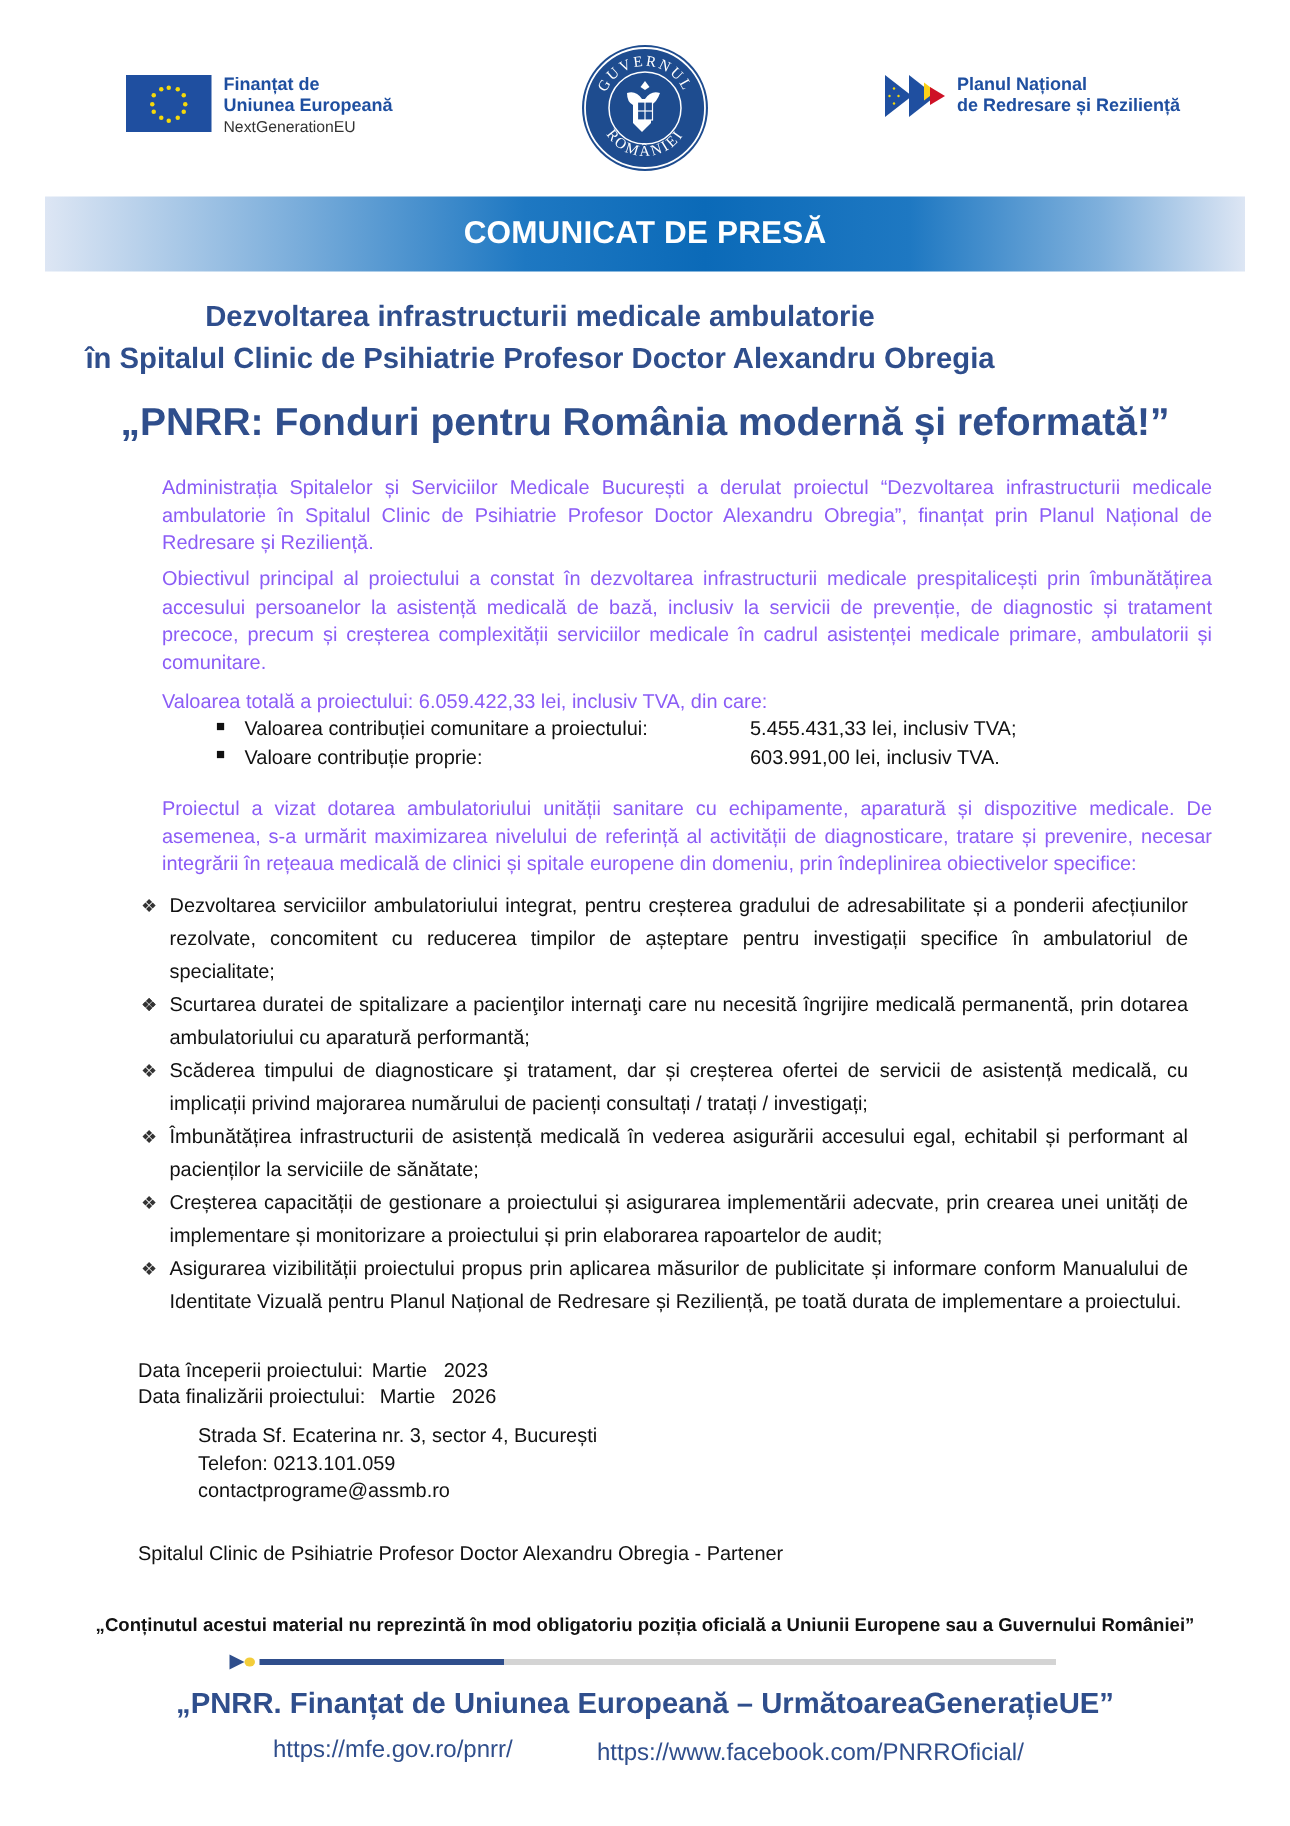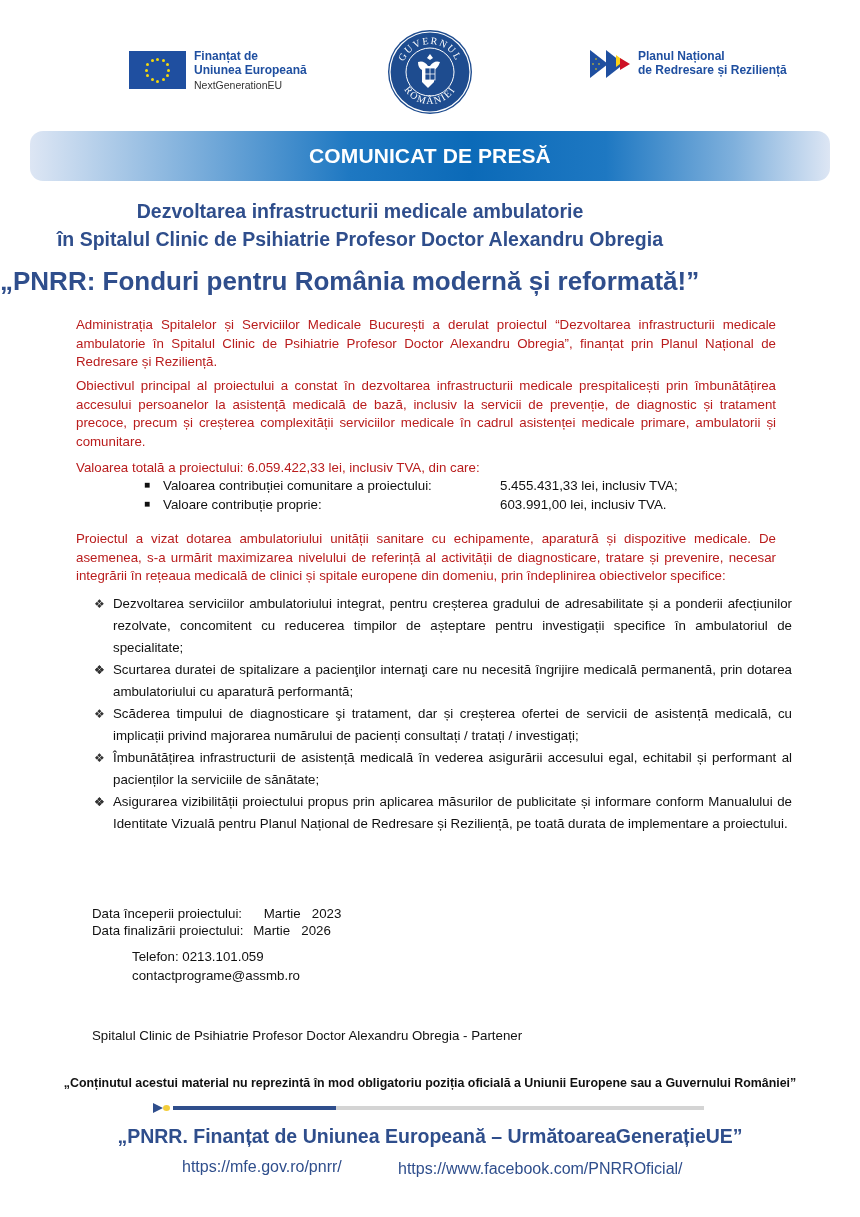--- a/index.html
+++ b/index.html
@@ -1,47 +1,47 @@
 <!DOCTYPE html>
 <html><head>
 <meta charset="utf-8">
 <style>
   html, body { margin: 0; padding: 0; background: #ffffff; }
   body { width: 860px; height: 1217px; position: relative; overflow: hidden;
          font-family: "Liberation Sans Narrow", "Liberation Sans", sans-serif; color: #111; }
   .abs { position: absolute; }
 
   
-  .eu-logo { left: 84px; top: 50px; display: flex; align-items: center; margin-left: 45px; }
+  .eu-logo { left: 84px; top: 50px; display: flex; align-items: flex-start; }
   .eu-flag { width: 57px; height: 38px; background: #1f4fa0; position: relative; }
   .eu-flag span { position: absolute; width: 3px; height: 3px; background: #f5d90a; border-radius: 50%; }
   .eu-text { margin-left: 8px; line-height: 1.15; }
   .eu-text .l1, .eu-text .l2 { font-family: "Liberation Sans", sans-serif; font-weight: bold; font-size: 12px; color: #1f4fa0; }
   .eu-text .l3 { font-family: "Liberation Sans", sans-serif; font-size: 10.5px; color: #333; margin-top: 1px; }
 
   .gov-seal { left: 388px; top: 30px; width: 84px; height: 84px; border-radius: 50%; background: #1e4c8f;
               display: flex; align-items: center; justify-content: center; }
   .gov-seal svg { width: 84px; height: 84px; }
 
   .pnrr-logo { left: 590px; top: 50px; display: flex; align-items: center; }
   .pnrr-mark { width: 44px; height: 28px; position: relative; }
   .pnrr-text { margin-left: 4px; line-height: 1.15; }
   .pnrr-text .l1 { font-family: "Liberation Sans", sans-serif; font-size: 12px; font-weight: bold; color: #1f4fa0; }
   .pnrr-text .l2 { font-family: "Liberation Sans", sans-serif; font-size: 12px; font-weight: bold; color: #1f4fa0; }
 
   
   .banner { left: 30px; top: 131px; width: 800px; height: 50px;
             background: linear-gradient(to right, #dde6f4 0%, #7fb0dc 20%, #1e78c2 40%, #0b6ab8 55%, #1e78c2 72%, #7fb0dc 88%, #dde6f4 100%);
-            display: flex; align-items: center; justify-content: center; border-radius: 13px; }
+            display: flex; align-items: center; justify-content: center; }
   .banner-title { color: #fff; font-weight: bold; font-size: 21px; letter-spacing: 0.1px; }
 
   .sub-title { left: 0; width: 720px; text-align: center; color: #2f4e8c; font-weight: bold; font-size: 19.5px; }
-  .slogan { left: 0; width: 860px; color: #2f4e8c; font-weight: bold; font-size: 26px; }
+  .slogan { left: 0; width: 860px; text-align: center; color: #2f4e8c; font-weight: bold; font-size: 26px; }
 
-  .para { left: 76px; width: 700px; font-size: 13.3px; line-height: 18.5px; text-align: justify; color: #b91c1c; }
+  .para { left: 108px; width: 700px; font-size: 13.3px; line-height: 18.5px; text-align: justify; color: #8b5cf6; }
 
   .bullet-sq { position: absolute; left: 144px; font-size: 10px; }
   .value-row { left: 163px; font-size: 13.3px; line-height: 18.5px; }
   .value-row .amt { position: absolute; left: 337px; white-space: nowrap; }
 
   .obj-list { left: 92px; width: 700px; }
   .obj-item { position: relative; padding-left: 21px; font-size: 13.3px; line-height: 22px; text-align: justify; margin-bottom: 0; }
   .obj-item .diamond { position: absolute; left: 2px; top: 0; color: #333; font-size: 12px; }
 
   .info { left: 92px; font-size: 13.3px; line-height: 18.5px; white-space: nowrap; }
@@ -147,34 +147,35 @@
 </div>
 
 <div class="abs para" style="top:530px;">Proiectul a vizat dotarea ambulatoriului unității sanitare cu echipamente, aparatură și dispozitive medicale. De asemenea, s-a urmărit maximizarea nivelului de referință al activității de diagnosticare, tratare și prevenire, necesar integrării în rețeaua medicală de clinici și spitale europene din domeniu, prin îndeplinirea obiectivelor specifice:</div>
 
 <div class="abs obj-list" style="top:593px;">
   <div class="obj-item"><span class="diamond">❖</span><span>Dezvoltarea serviciilor ambulatoriului integrat, pentru creșterea gradului de adresabilitate și a ponderii afecțiunilor rezolvate, concomitent cu reducerea timpilor de așteptare pentru investigații specifice în ambulatoriul de specialitate;</span></div>
   <div class="obj-item"><span class="diamond">❖</span></div>
   <div class="obj-item"><span class="diamond">❖</span><span>Scurtarea duratei de spitalizare a pacienţilor internaţi care nu necesită îngrijire medicală permanentă, prin dotarea ambulatoriului cu aparatură performantă;</span></div>
   <div class="obj-item"><span class="diamond">❖</span><span>Scăderea timpului de diagnosticare şi tratament, dar și creșterea ofertei de servicii de asistență medicală, cu implicații privind majorarea numărului de pacienți consultați / tratați / investigați;</span></div>
   <div class="obj-item"><span class="diamond">❖</span><span>Îmbunătățirea infrastructurii de asistență medicală în vederea asigurării accesului egal, echitabil și performant al pacienților la serviciile de sănătate;</span></div>
-  <div class="obj-item"><span class="diamond">❖</span></div>
+  <div class="obj-item"><span class="diamond">❖</span><span>Creșterea capacității de gestionare a proiectului și asigurarea implementării adecvate, prin crearea unei unități de implementare și monitorizare a proiectului și prin elaborarea rapoartelor de audit;</span></div>
   <div class="obj-item"><span class="diamond">❖</span><span>Asigurarea vizibilității proiectului propus prin aplicarea măsurilor de publicitate și informare conform Manualului de Identitate Vizuală pentru Planul Național de Redresare și Reziliență, pe toată durata de implementare a proiectului.</span></div>
 </div>
 
 <div class="abs info" style="top:905px;">
   <span>Data începerii proiectului:</span>
-  <span style="white-space:pre; margin-left:18px;">Martie   2023</span>
+  <span style="white-space:pre; margin-left:2px;">Martie   2023</span>
 </div>
 <div class="abs info" style="top:922px;">
   <span>Data finalizării proiectului:</span>
   <span style="white-space:pre; margin-left:6px;">Martie   2026</span>
 </div>
 
 <div class="abs info" style="top:948px;">
+  <div class="indent">Strada Sf. Ecaterina nr. 3, sector 4, București</div>
   <div class="indent">Telefon: 0213.101.059</div>
   <div class="indent">contactprograme@assmb.ro</div>
 </div>
 
 <div class="abs info" style="top:1027px;">
   <div>Spitalul Clinic de Psihiatrie Profesor Doctor Alexandru Obregia - Partener</div>
 </div>
 
 <div class="abs disclaimer" style="top:1076px;">„Conținutul acestui material nu reprezintă în mod obligatoriu poziția oficială a Uniunii Europene sau a Guvernului României”</div>
 

